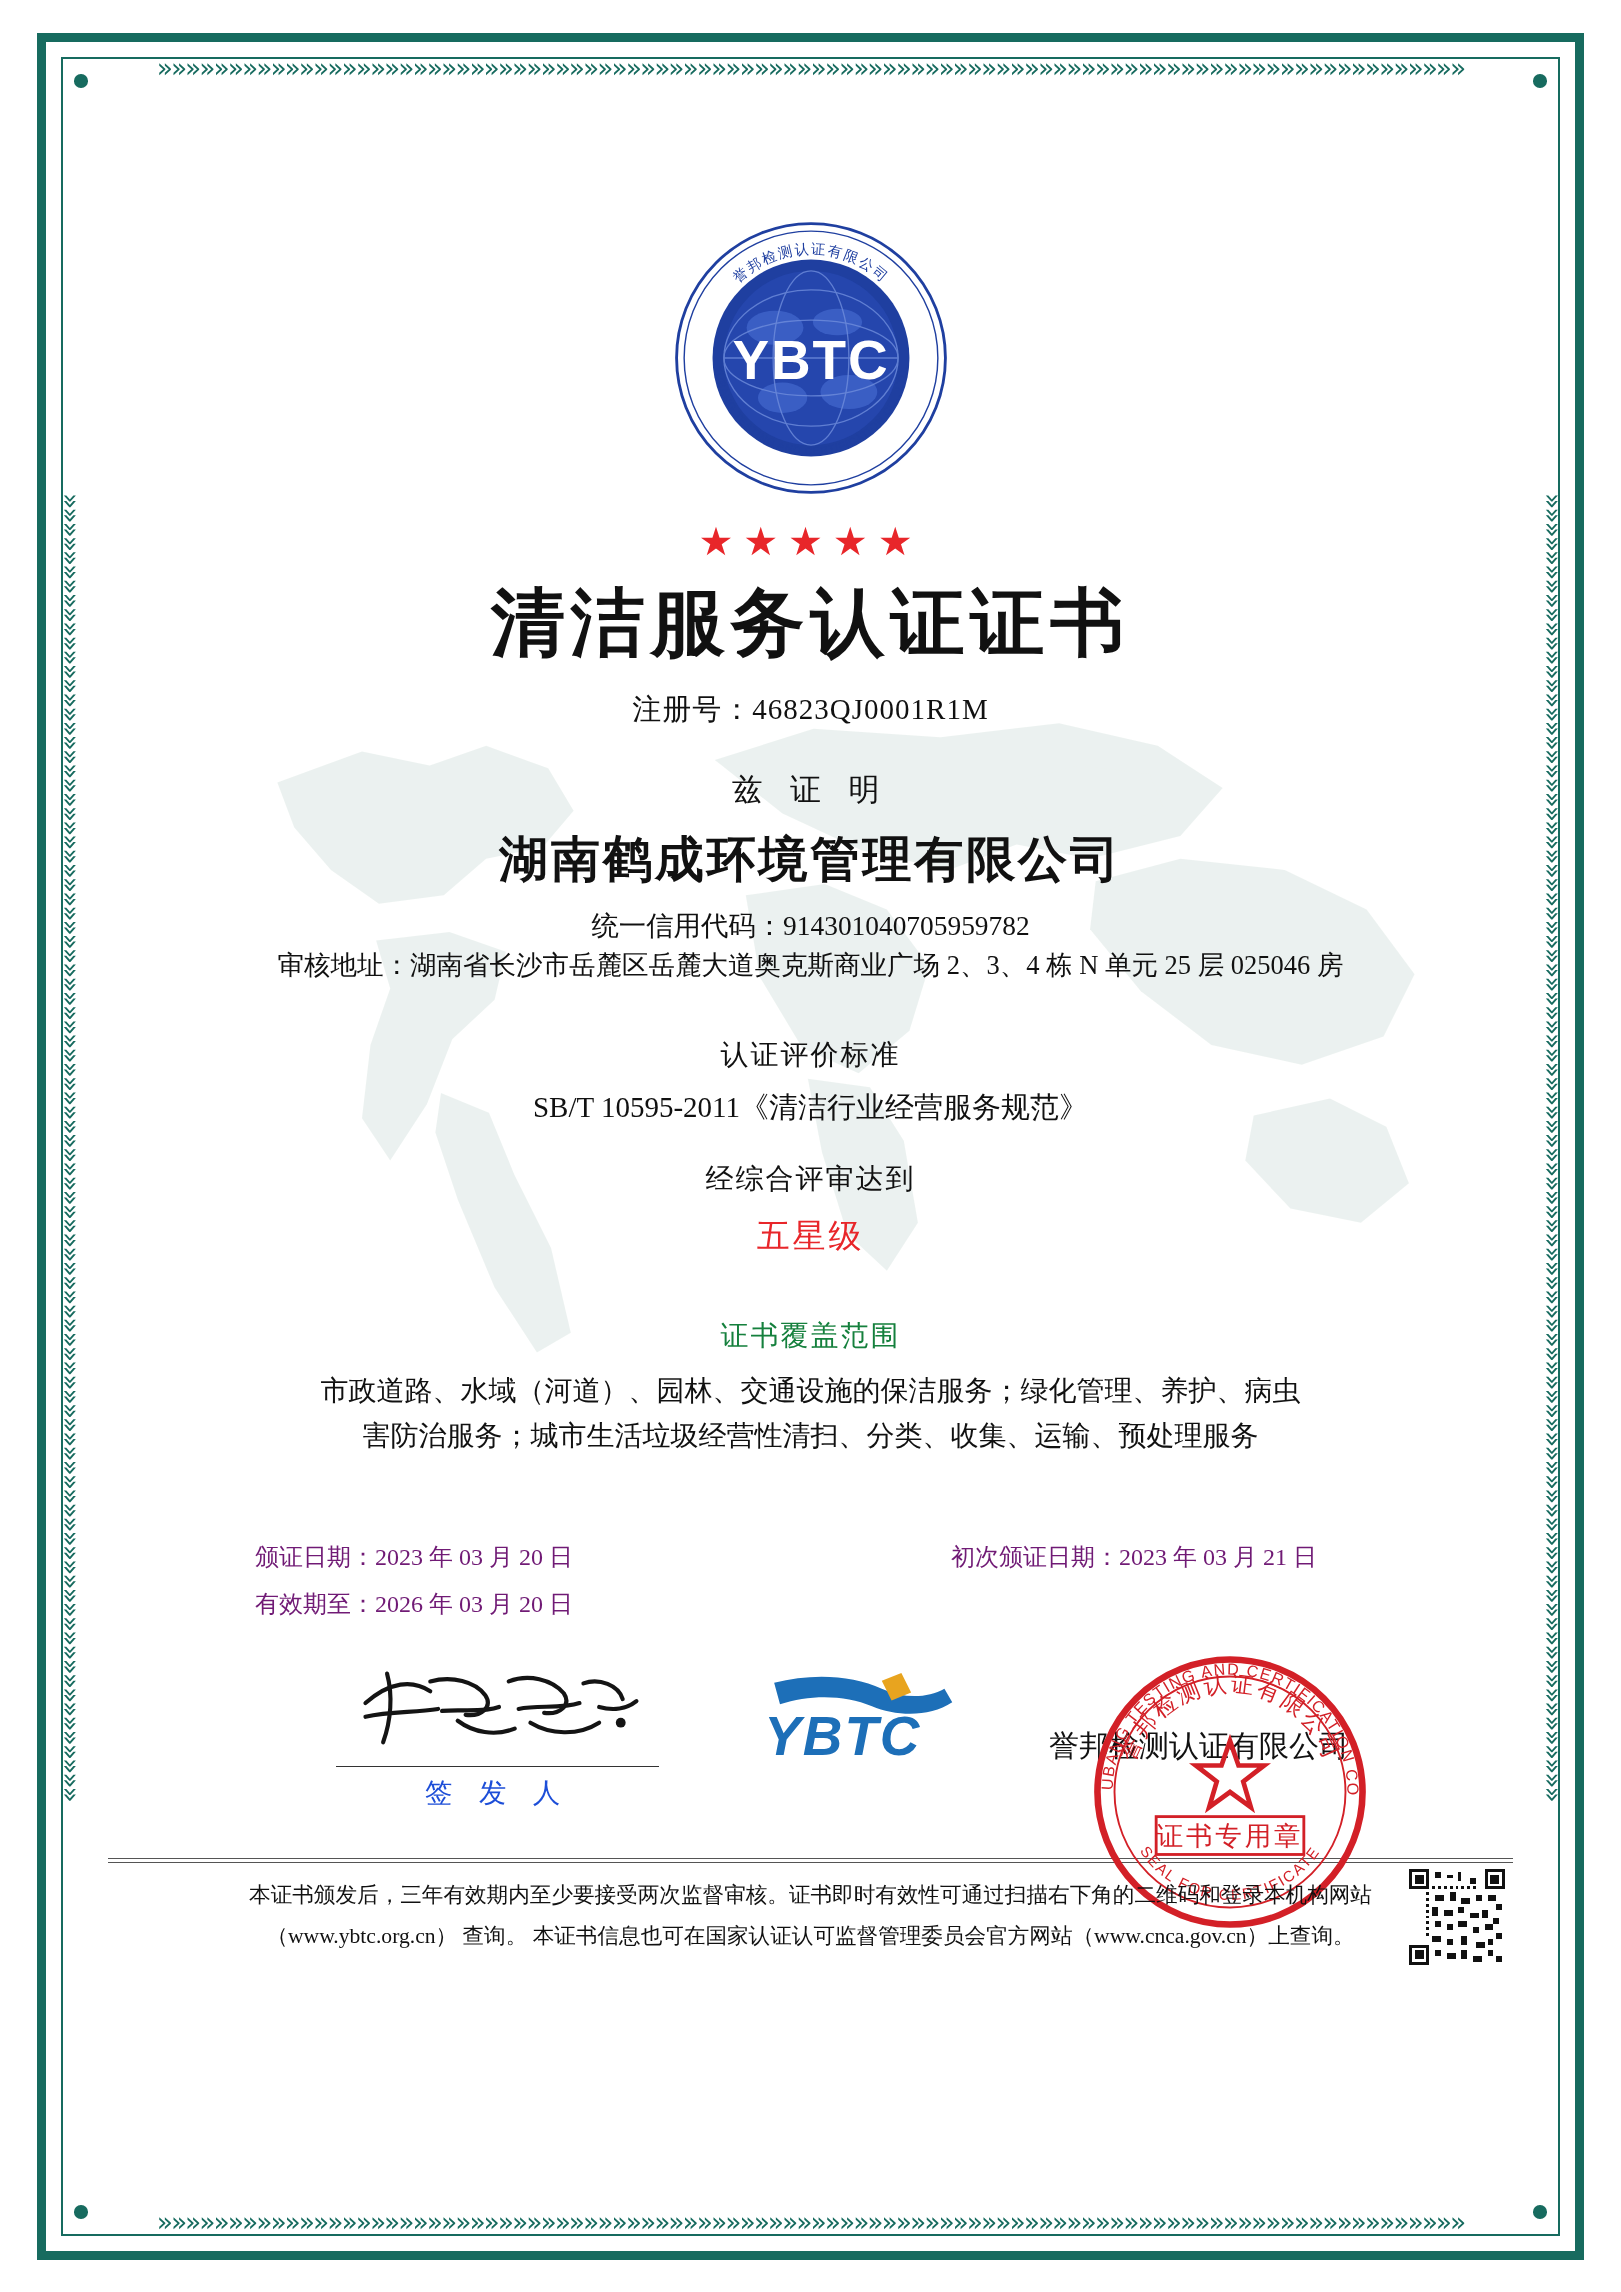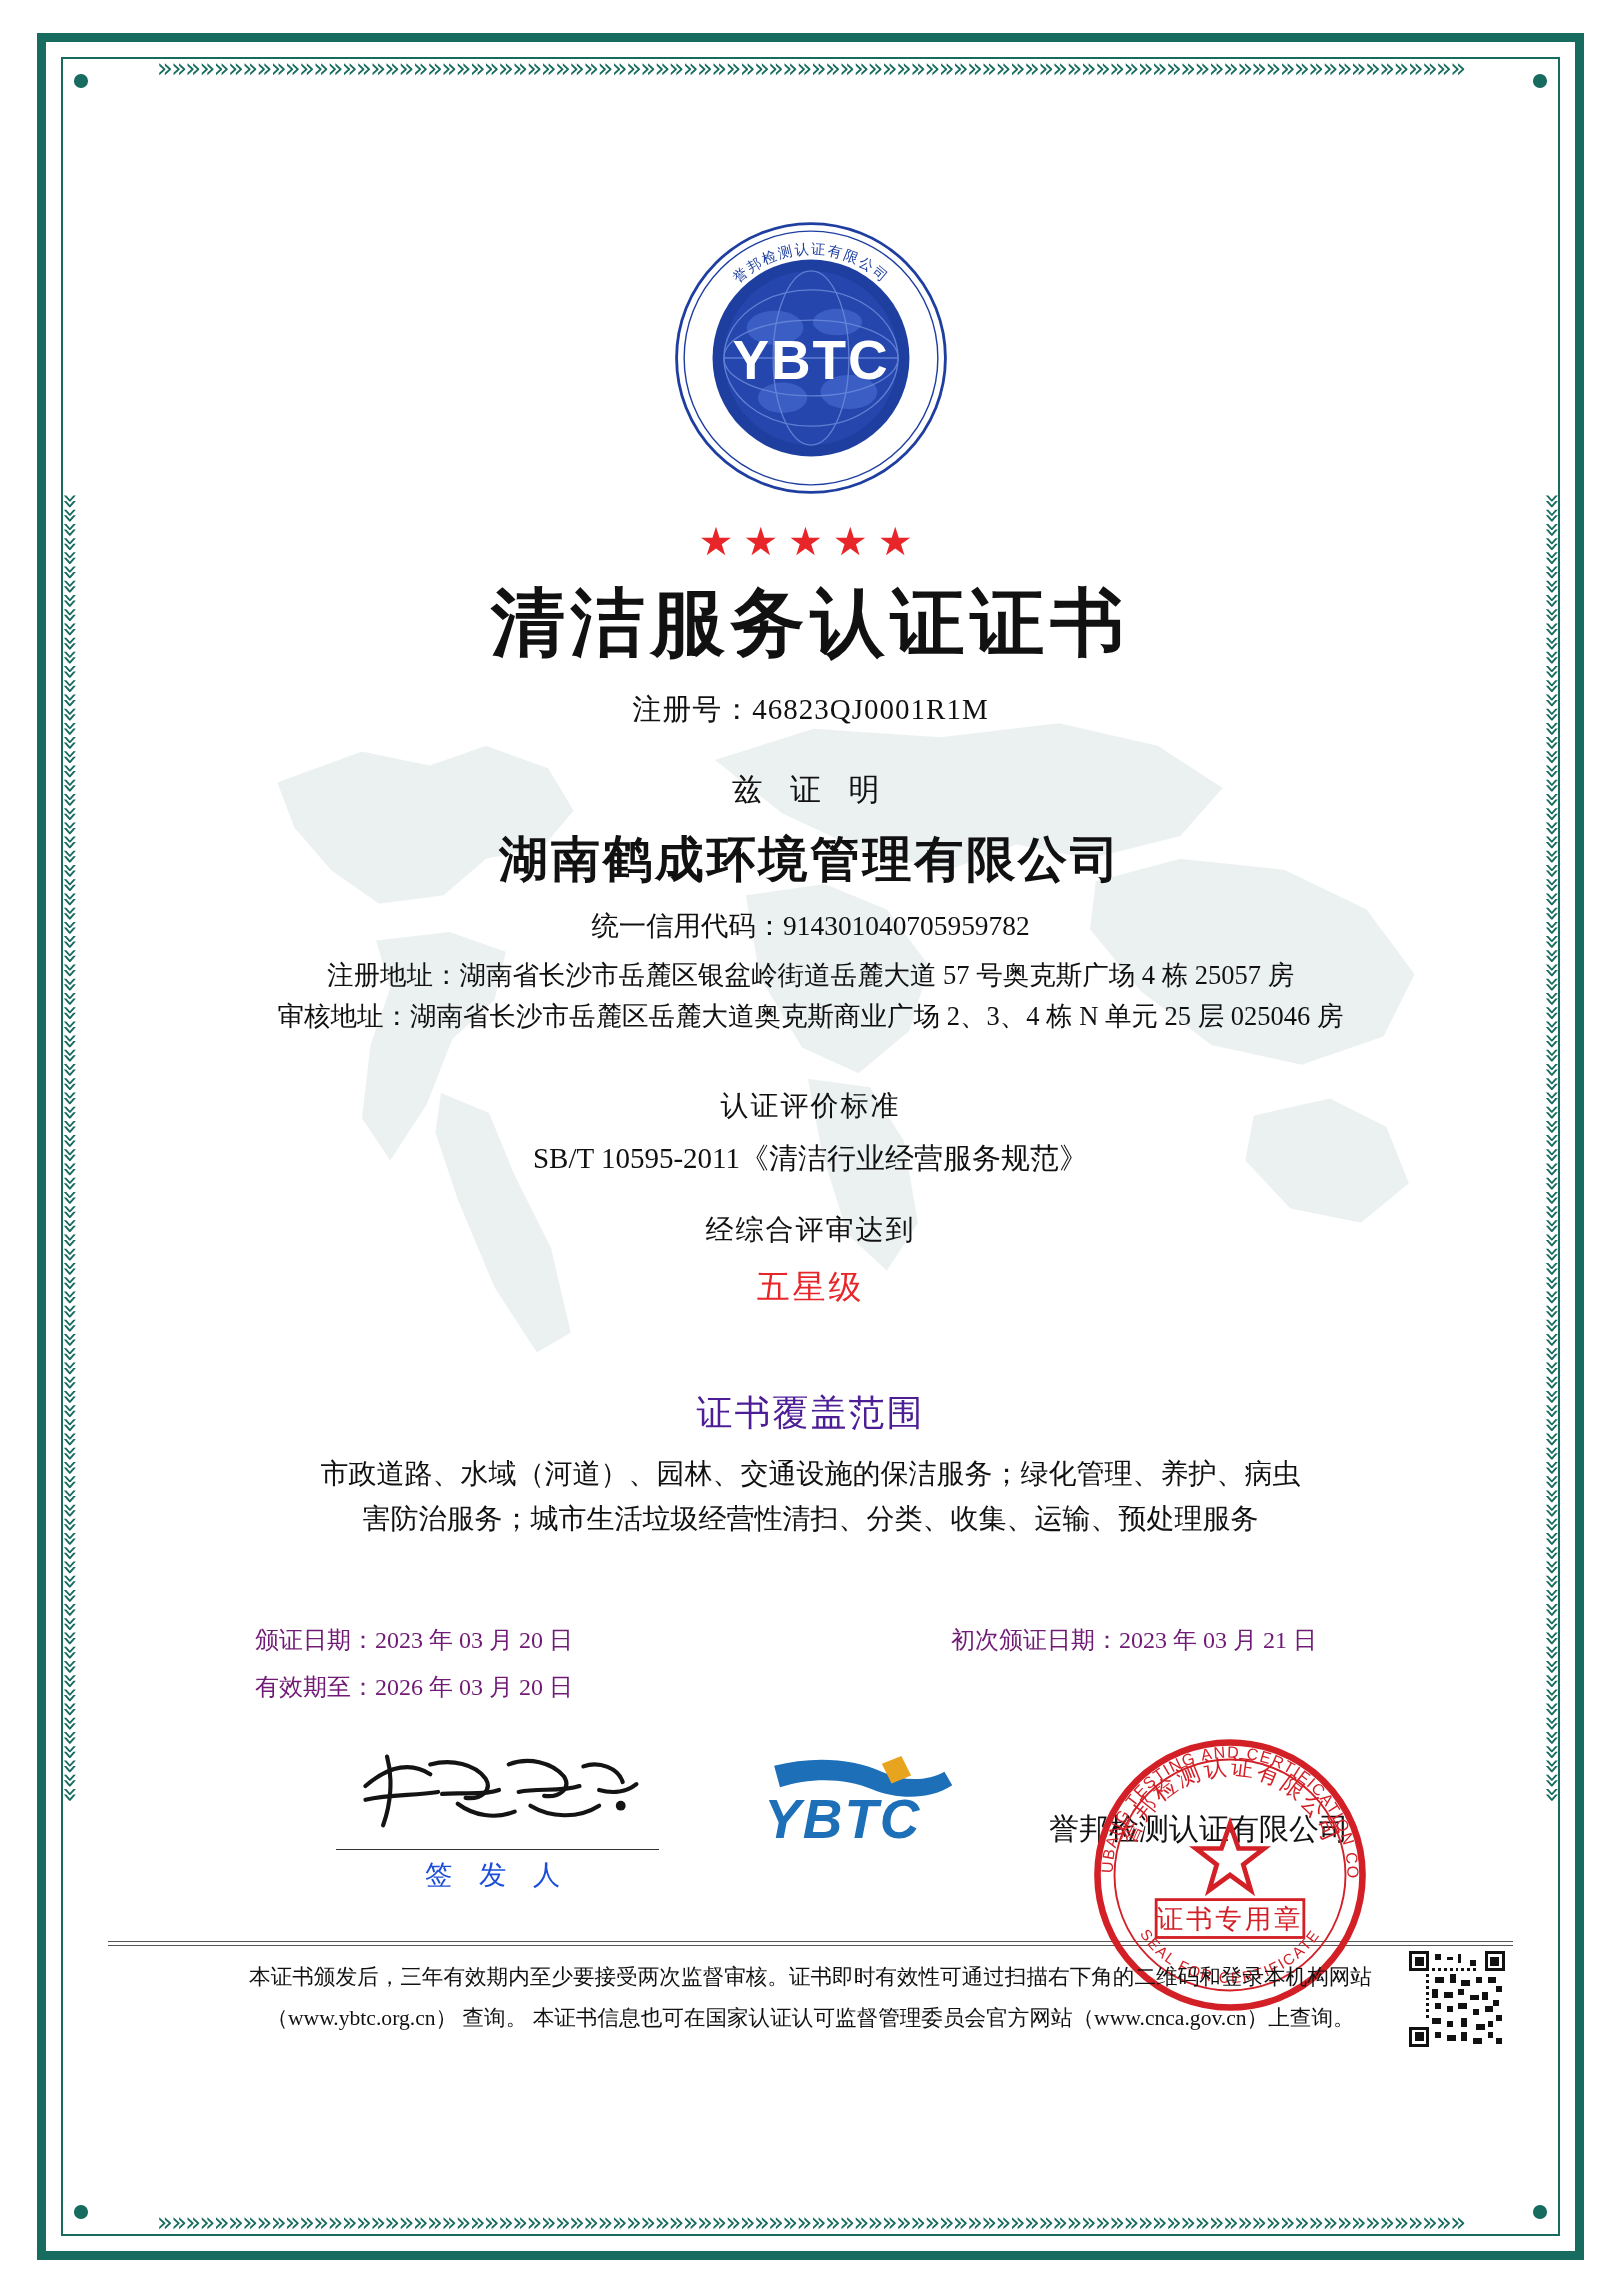--- a/index.html
+++ b/index.html
@@ -176,23 +176,23 @@
     color: #111111;
     letter-spacing: 2px;
   }
   .grade-value {
     margin-top: 15.7px;
     font-size: 33px;
     color: #e8262a;
     letter-spacing: 2.9px;
   }
   .scope-label {
-    margin-top: 79px;
-    font-size: 36px;
-    color: #4c1d95;
+    margin-top: 58px;
+    font-size: 28px;
+    color: #15803d;
     letter-spacing: 2px;
   }
   .scope-text {
     margin-top: 13.7px;
     font-size: 28px;
     color: #111111;
     line-height: 45px;
     padding: 0 29px;
   }
 
@@ -380,21 +380,20 @@
       <span>注册号：</span><span>46823QJ0001R1M</span>
     </div>
 
     <div class="hereby">兹 证 明</div>
     <div class="company">湖南鹤成环境管理有限公司</div>
 
     <div class="credit-code">
       <span>统一信用代码：</span><span>914301040705959782</span>
     </div>
 
-    <div class="addr">注册地址：湖南省长沙市岳麓区银盆岭街道岳麓大道 57 号奥克斯广场 4 栋 25057 房</div>
     <div class="addr" style="margin-top:2px;">审核地址：湖南省长沙市岳麓区岳麓大道奥克斯商业广场 2、3、4 栋 N 单元 25 层 025046 房</div>
 
     <div class="section-label">认证评价标准</div>
     <div class="standard">SB/T 10595-2011《清洁行业经营服务规范》</div>
 
     <div class="grade-label">经综合评审达到</div>
     <div class="grade-value">五星级</div>
 
     <div class="scope-label">证书覆盖范围</div>
     <div class="scope-text">市政道路、水域（河道）、园林、交通设施的保洁服务；绿化管理、养护、病虫</div>

